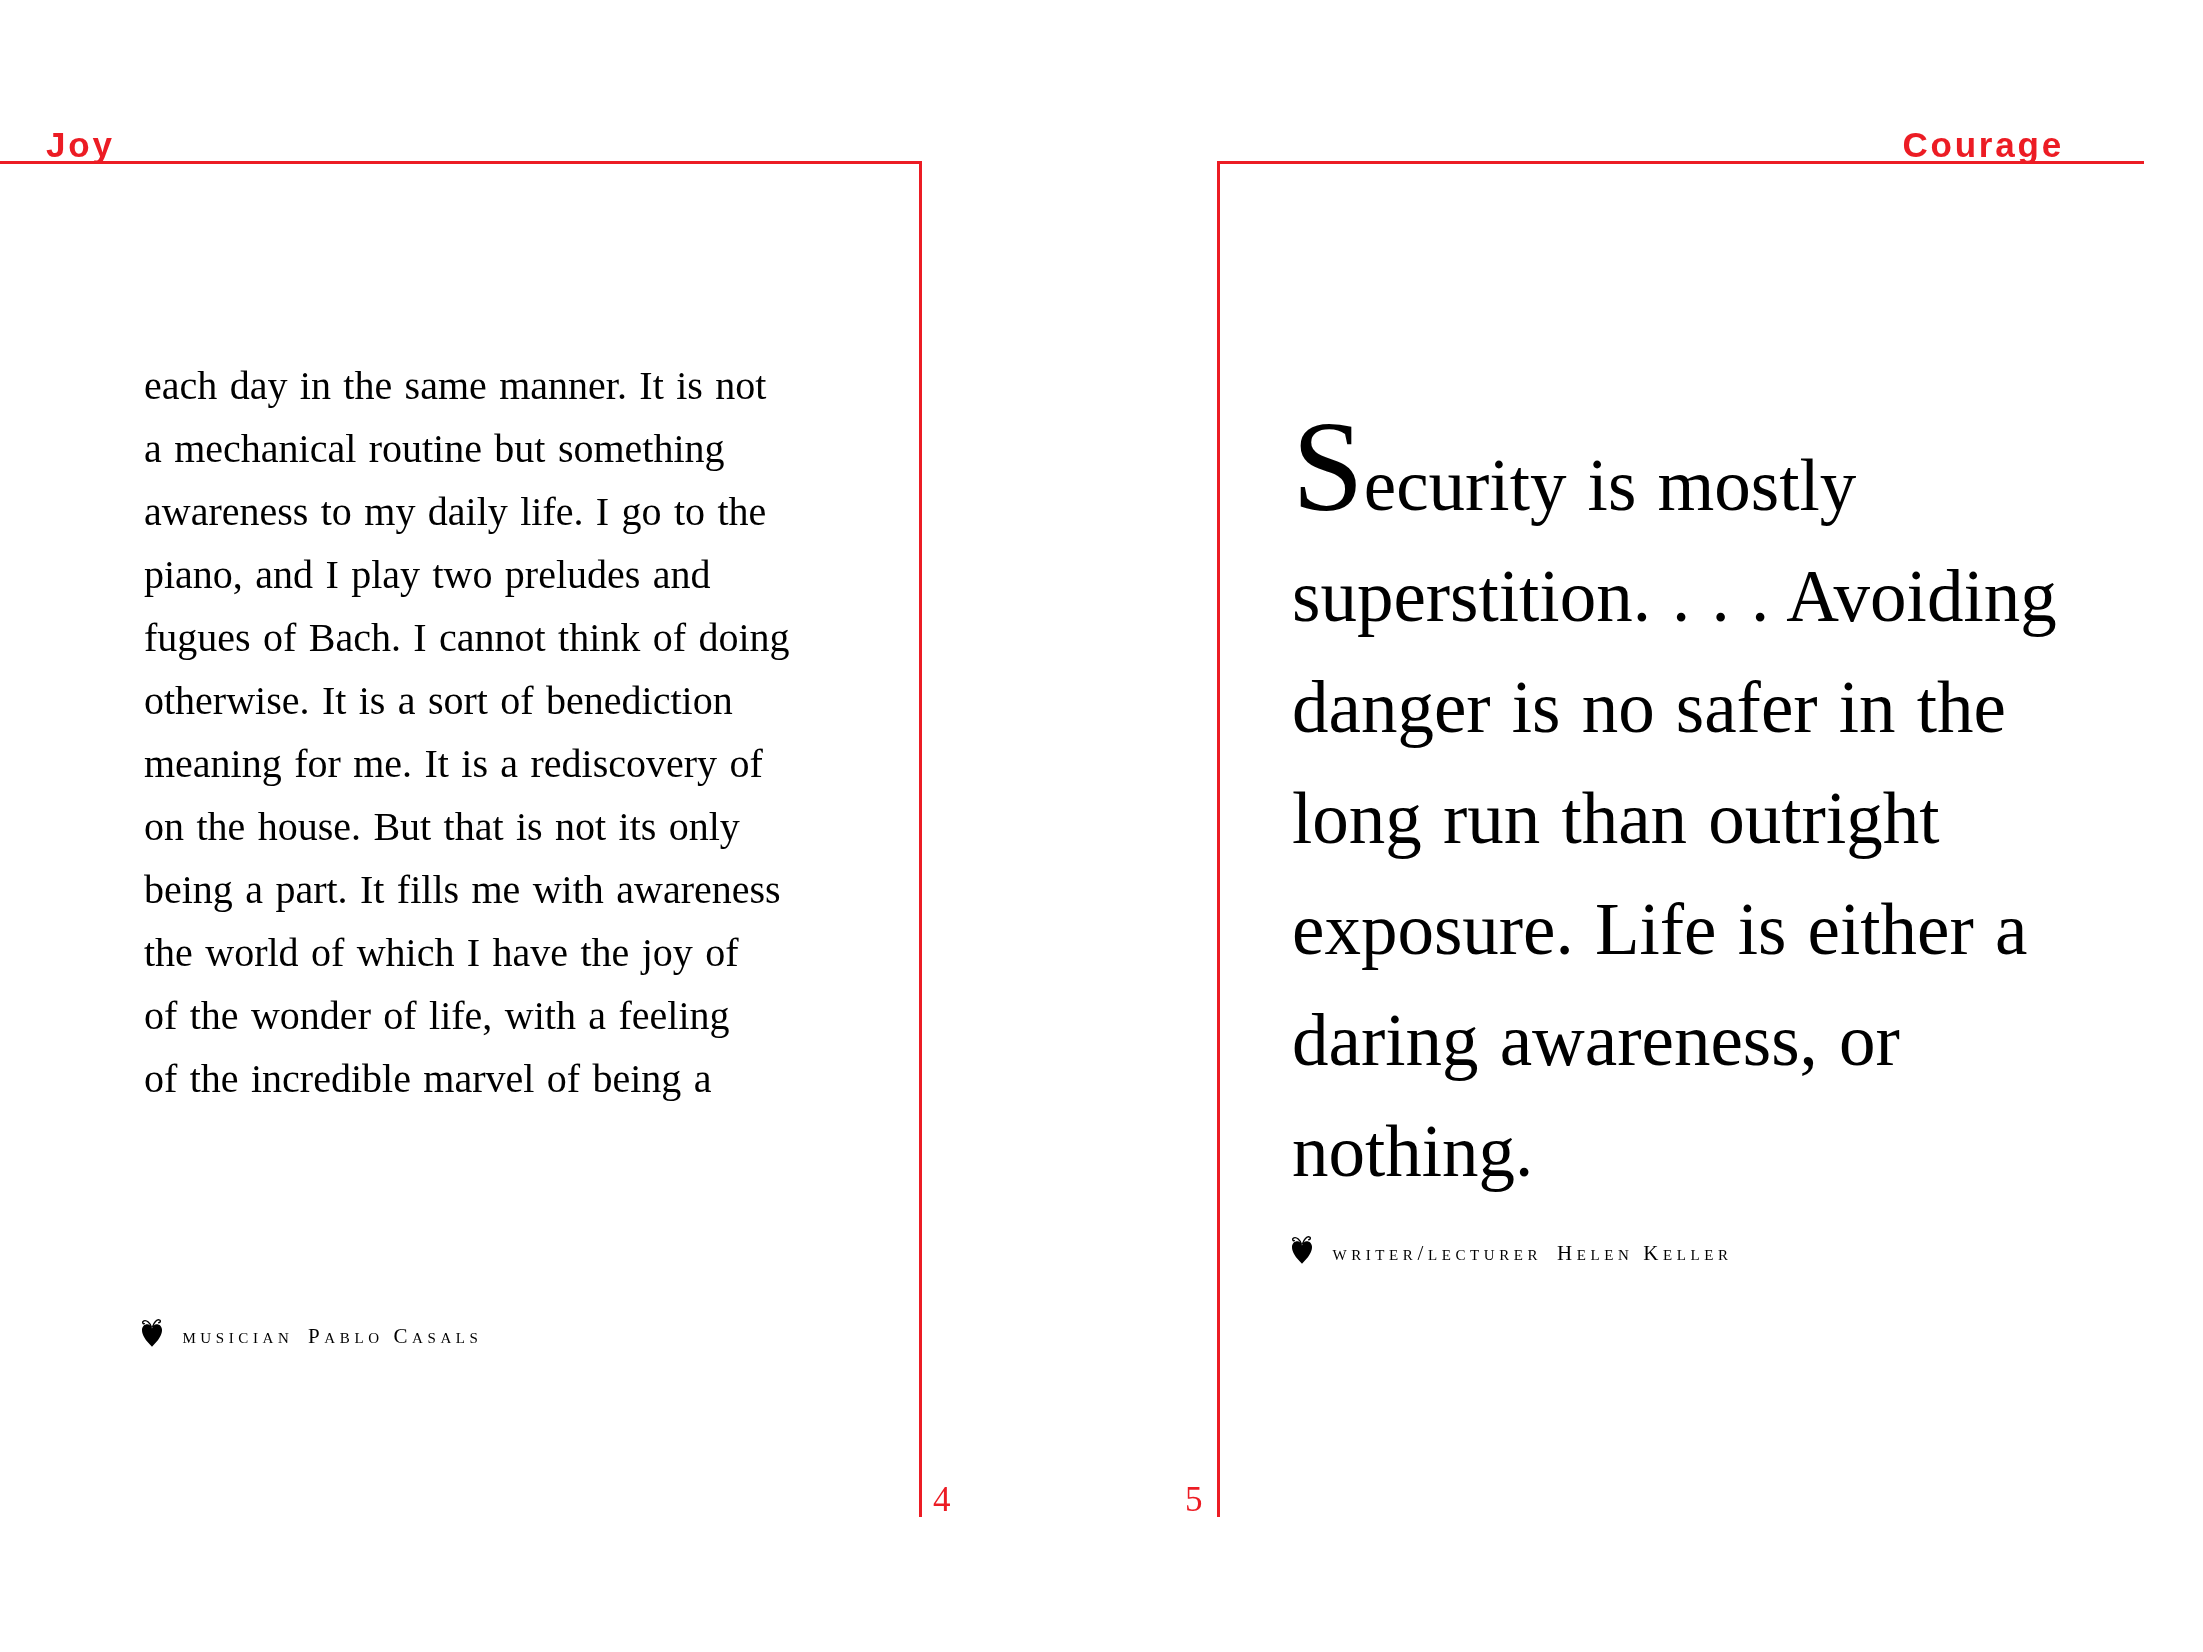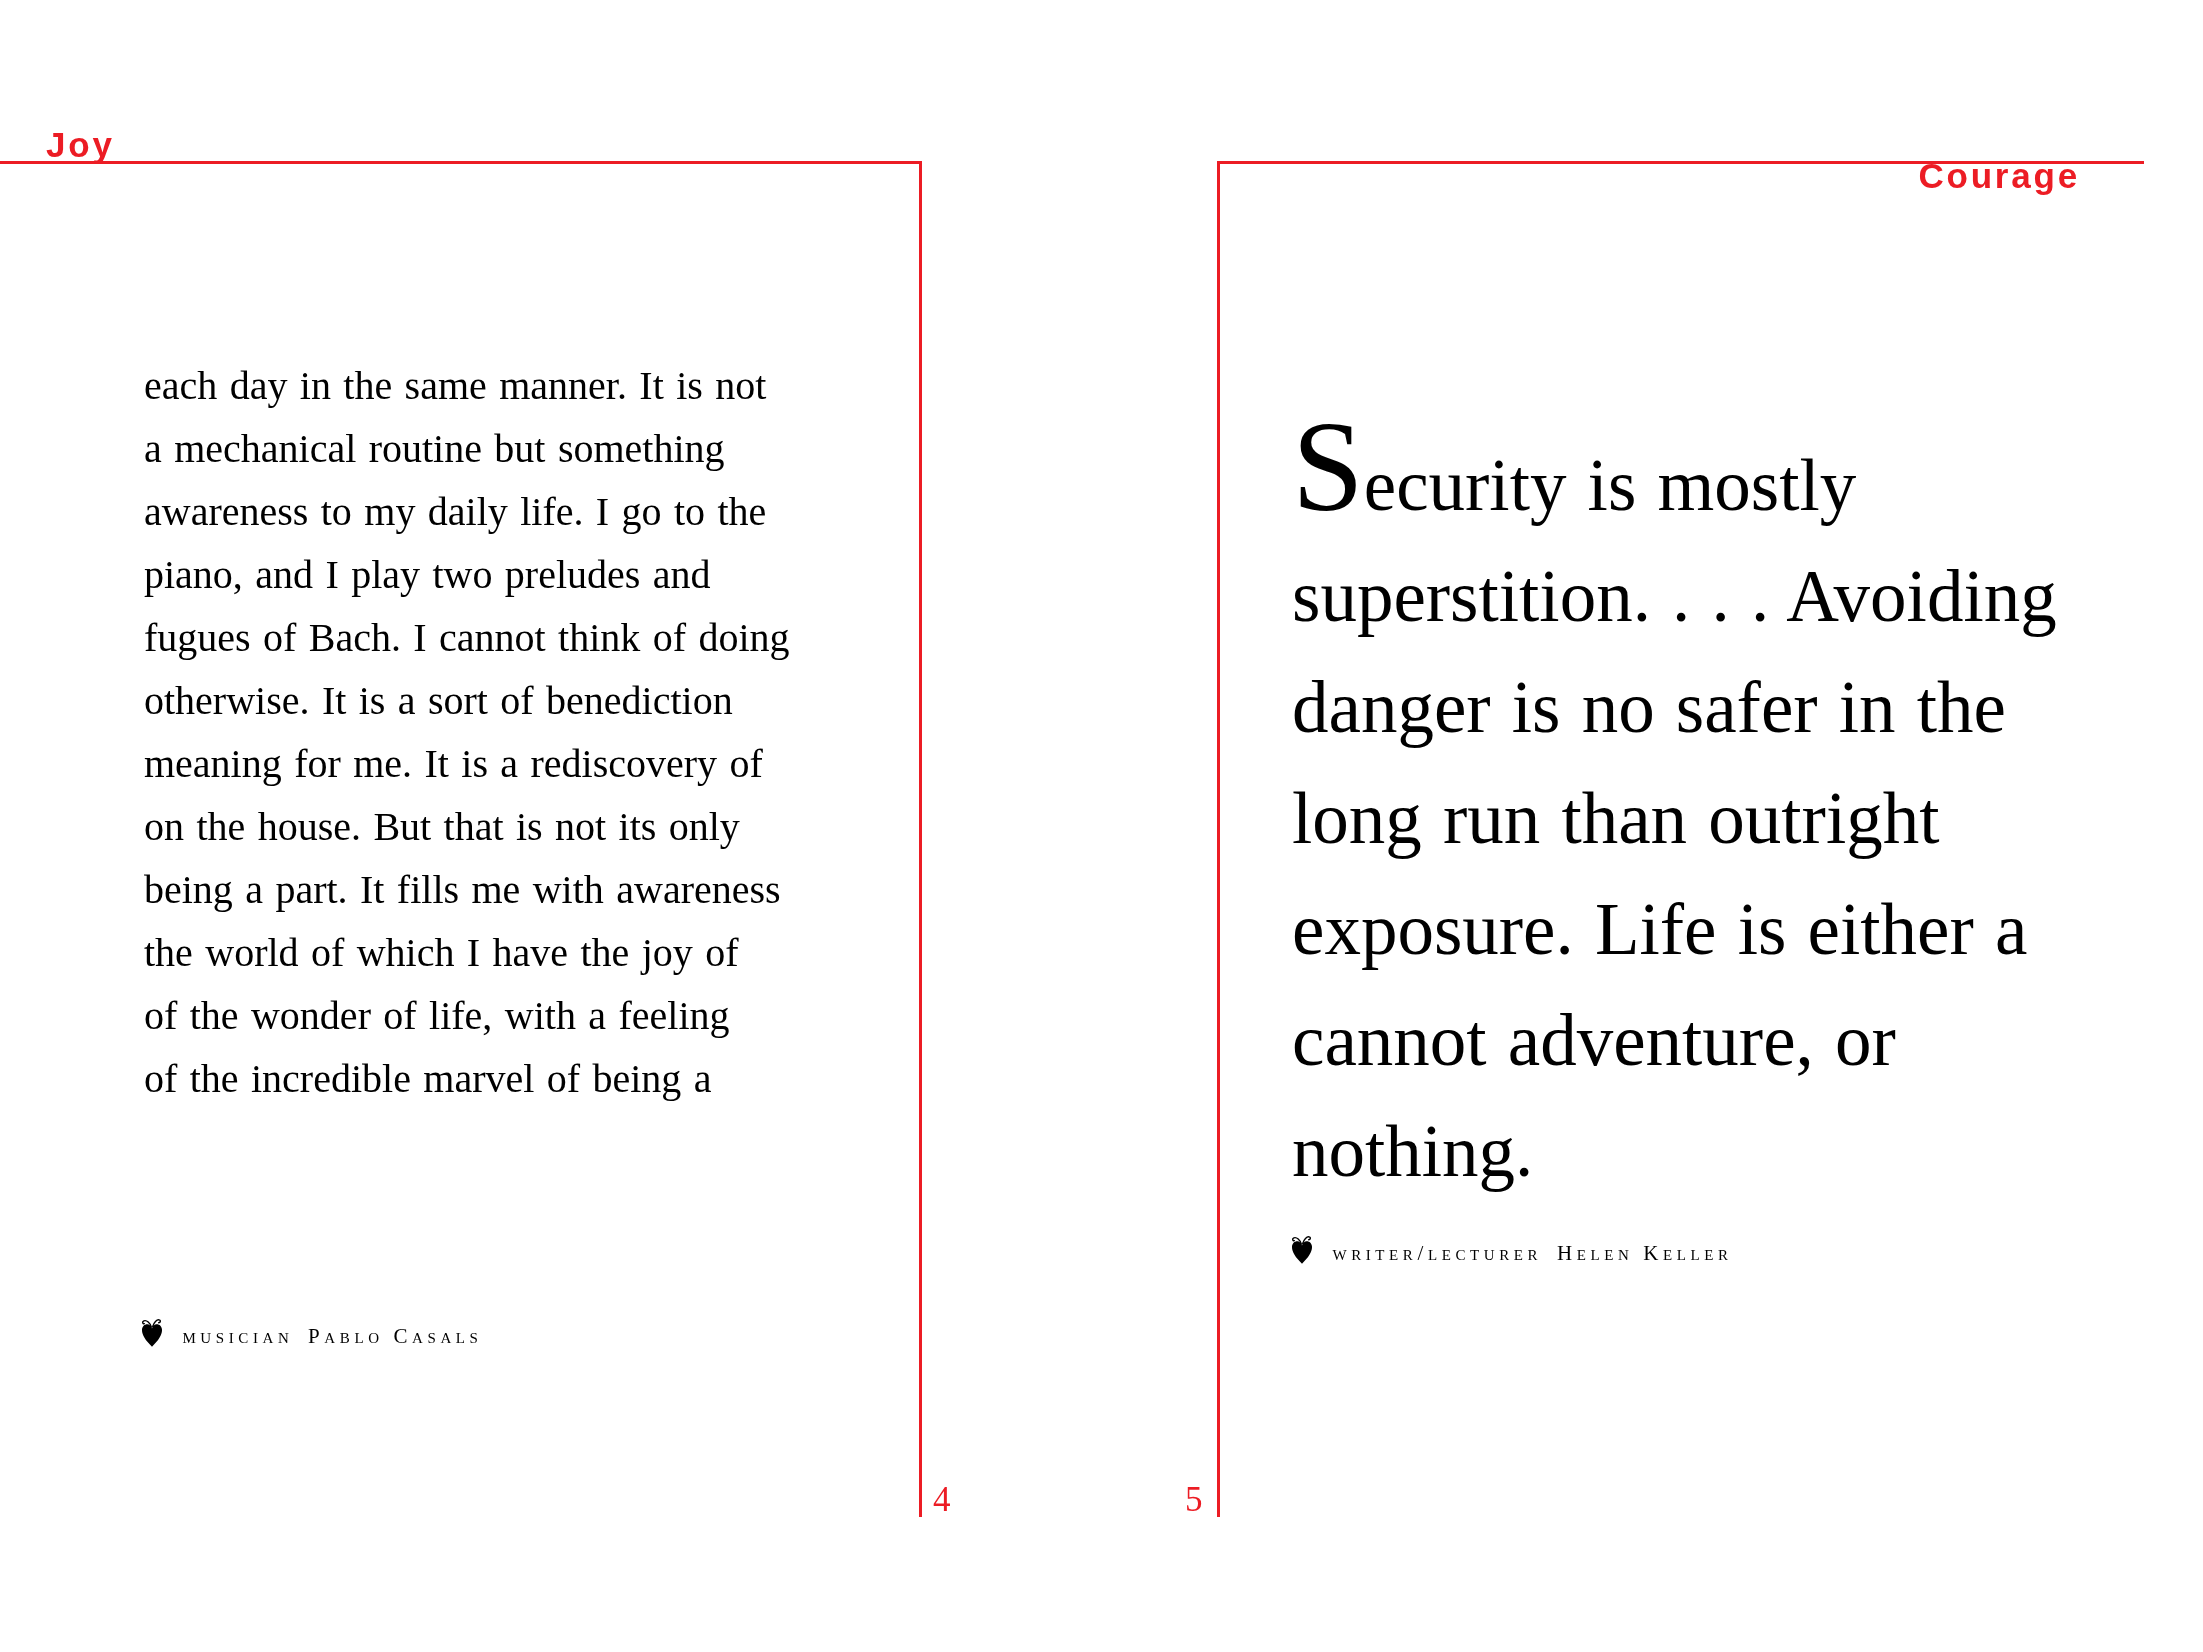--- a/index.html
+++ b/index.html
@@ -7,21 +7,21 @@
   .spread{
     position:relative;width:2144px;height:1653px;background:#ffffff;
     font-family:"Liberation Serif",serif;color:var(--ink);overflow:hidden;
   }
   .running-head{
     position:absolute;top:125px;line-height:40px;
     font-family:"Liberation Sans",sans-serif;font-weight:bold;
     font-size:35px;letter-spacing:2.8px;color:var(--red);white-space:nowrap;
   }
   #head-left{left:46px;}
-  #head-right{right:64px;margin-top:31px;}
+  #head-right{right:80px;}
   .rule{position:absolute;background:var(--red);}
   #hrule-left{left:0;top:161px;width:922px;height:2.8px;}
   #hrule-right{left:1217px;top:161px;width:987px;height:2.8px;}
   #vrule-left{left:919px;top:161px;width:2.8px;height:1356px;}
   #vrule-right{left:1217px;top:161px;width:2.8px;height:1356px;}
   .quote{position:absolute;}
   .quote .line{white-space:nowrap;}
   #quote-left{left:144px;top:354px;font-size:40px;line-height:63px;word-spacing:0.06em;}
   #quote-left .initial{font-size:103px;line-height:63px;}
   #quote-right{left:1292px;top:411px;font-size:73px;line-height:111px;word-spacing:0.04em;}
@@ -78,21 +78,21 @@
       <path d="M53,40 C58,22 70,10 80,12 C88,14 86,24 78,24" fill="none" stroke="currentColor" stroke-width="6" stroke-linecap="round"></path>
     </svg><span class="role">musician</span><span class="name">Pablo Casals</span>
   </div>
 
   <div class="quote" id="quote-right">
     <div class="line"><span class="initial">S</span><span>ecurity is mostly</span></div>
     <div class="line">superstition. . . . Avoiding</div>
     <div class="line">danger is no safer in the</div>
     <div class="line">long run than outright</div>
     <div class="line">exposure. Life is either a</div>
-    <div class="line">cannot adventure, or</div>
+    <div class="line">daring awareness, or</div>
     <div class="line">nothing.</div>
   </div>
 
   <div class="attribution" id="attr-right">
     <svg class="ornament" viewBox="0 0 100 130" aria-hidden="true">
       <path d="M50,125 C22,98 8,76 8,55 C8,36 23,27 36,31 C44,34 48,40 50,48 C52,40 56,34 64,31 C77,27 92,36 92,55 C92,76 78,98 50,125 Z" fill="currentColor"></path>
       <path d="M47,42 C42,24 28,12 16,16 C8,19 10,30 18,28" fill="none" stroke="currentColor" stroke-width="6" stroke-linecap="round"></path>
       <path d="M53,40 C58,22 70,10 80,12 C88,14 86,24 78,24" fill="none" stroke="currentColor" stroke-width="6" stroke-linecap="round"></path>
     </svg><span class="role">writer/lecturer</span><span class="name">Helen Keller</span>
   </div>

